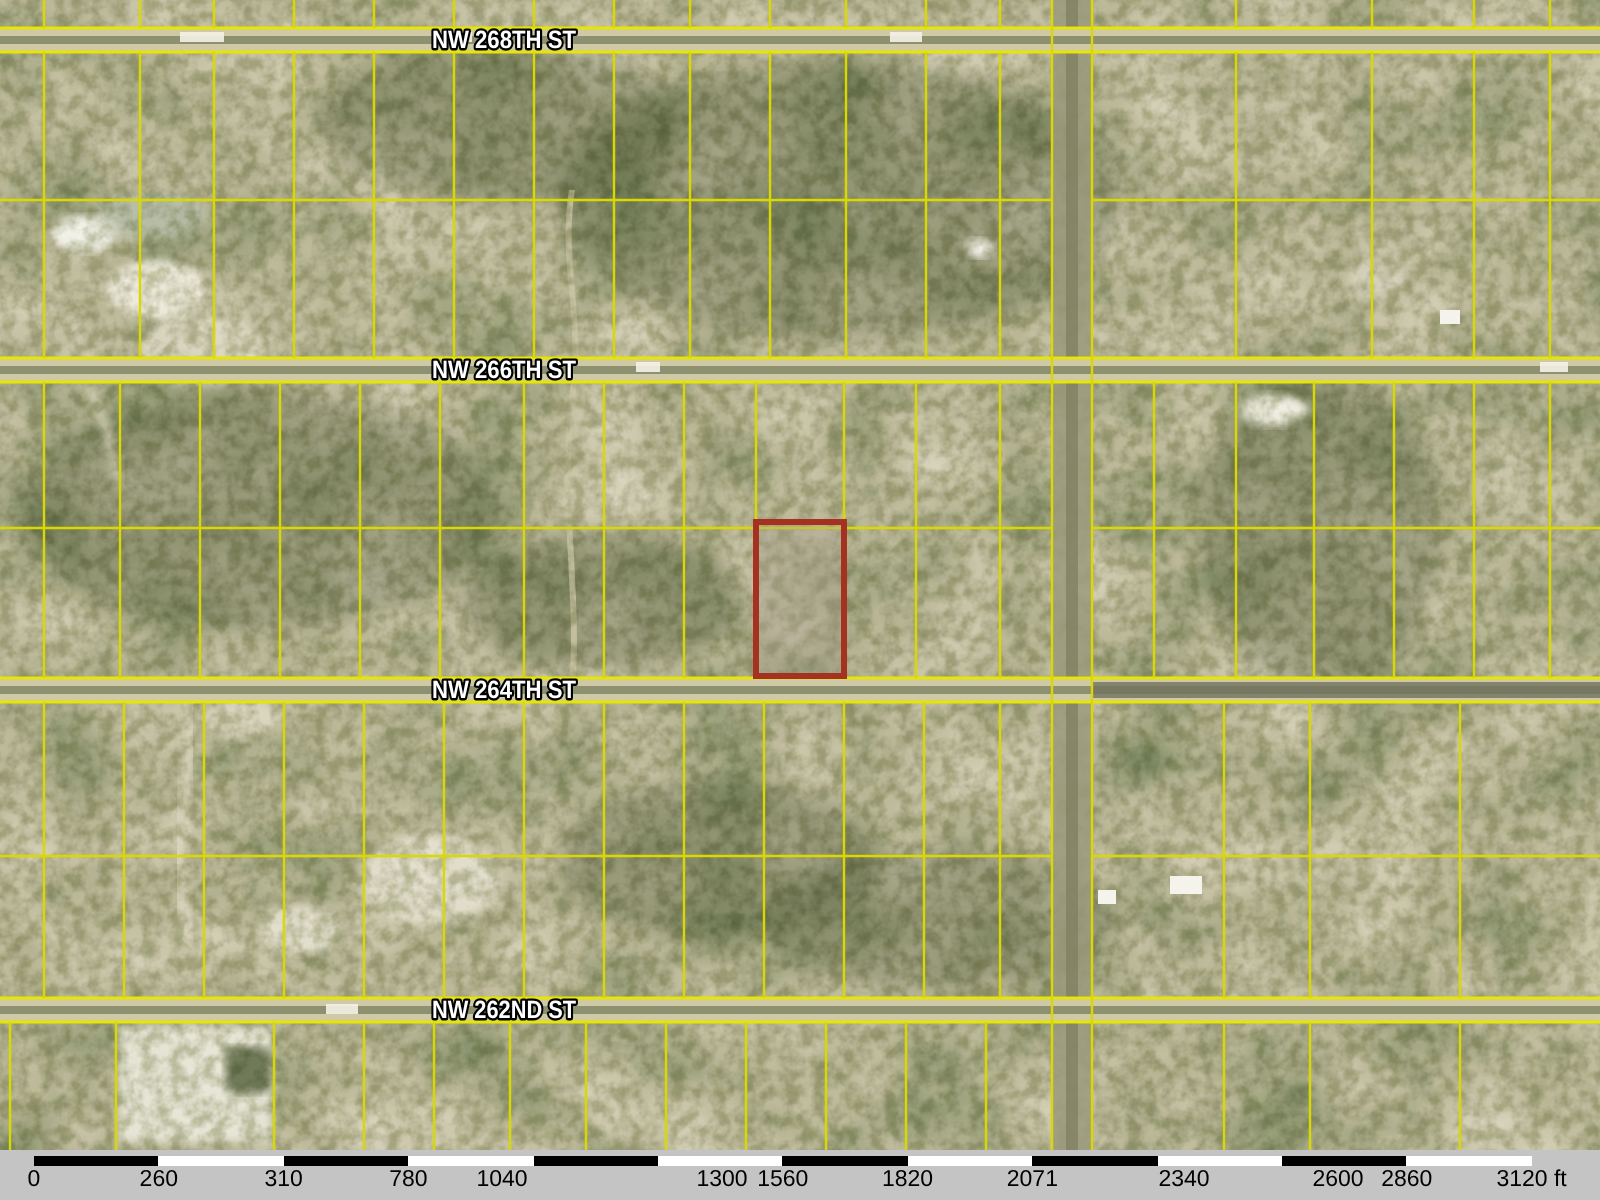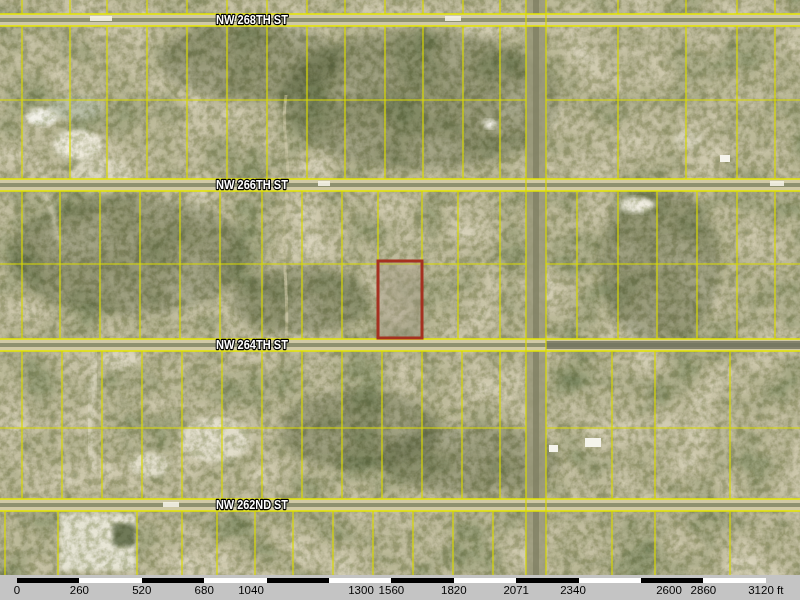--- a/index.html
+++ b/index.html
@@ -222,25 +222,25 @@
       <div class="sb-seg" style="left: 266.6px; width: 62.4px; background: rgb(0, 0, 0);"></div>
       <div class="sb-seg" style="left: 329px; width: 62.4px; background: rgb(255, 255, 255);"></div>
       <div class="sb-seg" style="left: 391.4px; width: 62.4px; background: rgb(0, 0, 0);"></div>
       <div class="sb-seg" style="left: 453.8px; width: 62.4px; background: rgb(255, 255, 255);"></div>
       <div class="sb-seg" style="left: 516.2px; width: 62.4px; background: rgb(0, 0, 0);"></div>
       <div class="sb-seg" style="left: 578.6px; width: 62.4px; background: rgb(255, 255, 255);"></div>
       <div class="sb-seg" style="left: 641px; width: 62.4px; background: rgb(0, 0, 0);"></div>
       <div class="sb-seg" style="left: 703.4px; width: 62.4px; background: rgb(255, 255, 255);"></div>
       <span class="sb-label" style="left: 17px;">0</span>
       <span class="sb-label" style="left: 79.4px;">260</span>
-      <span class="sb-label" style="left: 141.8px;">520</span>
-      <span class="sb-label" style="left: 204.2px;">680</span>
+      <span class="sb-label" style="left: 141.8px;">310</span>
+      <span class="sb-label" style="left: 204.2px;">780</span>
       <span class="sb-label" style="left: 251px;">1040</span>
       <span class="sb-label" style="left: 329px; margin-left: 32px;">1300</span>
       <span class="sb-label" style="left: 391.4px;">1560</span>
       <span class="sb-label" style="left: 453.8px;">1820</span>
       <span class="sb-label" style="left: 516.2px;">2071</span>
-      <span class="sb-label" style="left: 573px;">2340</span>
+      <span class="sb-label" style="left: 592px;">2340</span>
       <span class="sb-label" style="left: 641px; margin-left: 28px;">2600</span>
       <span class="sb-label" style="left: 703.4px;">2860</span>
       <span class="sb-label" style="left: 765.8px;">3120 ft</span>
     </div>
 </div>
 
 </body></html>

